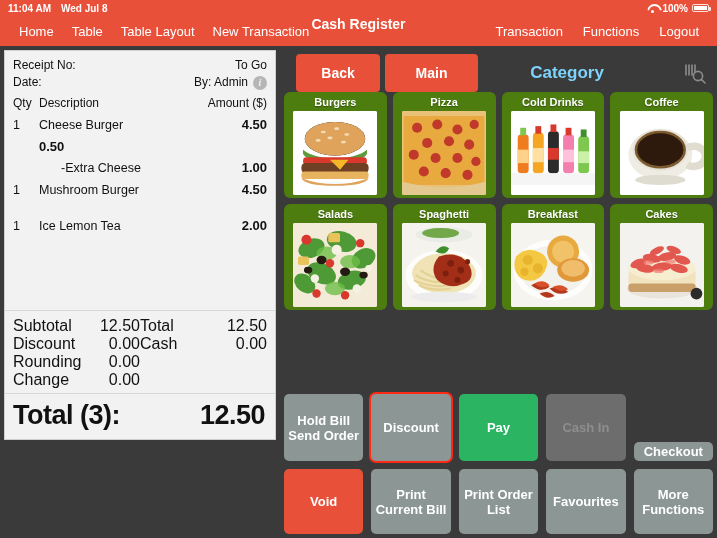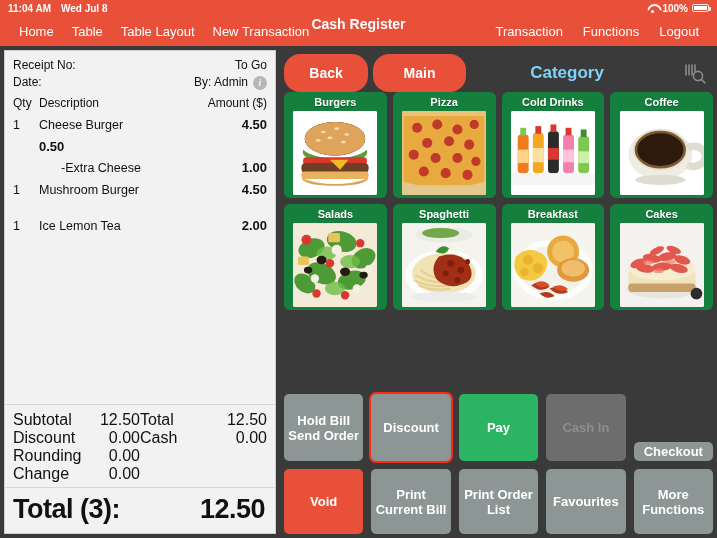--- a/index.html
+++ b/index.html
@@ -52,21 +52,21 @@
   .nav-item{ font-size:13px; color:#fff; padding:0 9px; white-space:nowrap; cursor:pointer; }
   .nav-title{
     position:absolute; left:0; right:0; text-align:center; font-size:14px;
     font-weight:bold; pointer-events:none;
   }
   .nav-right{ margin-left:auto; display:flex; align-items:center; padding-right:8px; }
   .nav-right .nav-item{ padding:0 10px; }
 
   
   .receipt{
-    position:absolute; left:4px; top:50px; width:272px; height:484px;
+    position:absolute; left:4px; top:50px; width:272px; height:390px;
     background:#f2f2f2; border:1px solid #cfcfcf;
     display:flex; flex-direction:column;
     color:#111;
   }
   .rc-head{ padding:6px 8px 2px 8px; font-size:12px; }
   .rc-row{ display:flex; justify-content:space-between; align-items:center; line-height:17px; }
   .rc-row .lbl{ color:#111; }
   .rc-row .val{ color:#111; display:flex; align-items:center; gap:5px; }
   .info-icon{
     display:inline-block; width:14px; height:14px; border-radius:50%;
@@ -105,43 +105,43 @@
     display:flex; justify-content:space-between; align-items:baseline;
   }
   .rc-grand .g-lbl{ font-size:27px; font-weight:bold; letter-spacing:-.5px; }
   .rc-grand .g-val{ font-size:27px; font-weight:bold; letter-spacing:-.5px; }
 
   
   .rightpane{ position:absolute; left:280px; top:46px; width:437px; height:492px; background:#3a3a3a; }
 
   .topbar{ position:absolute; left:0; top:4px; width:437px; height:42px; }
   .btn-red{
-    background:#e8503a; color:#fff; border:none; border-radius:16px;
-    font-size:14px; font-weight:bold; cursor:pointer; font-family:inherit;
+    background:#e8503a; color:#fff; border:none; border-radius:4px;
+    font-size:14px; font-weight:bold; cursor:pointer; font-family:inherit;margin-left:12px;
   }
   .btn-back{ position:absolute; left:4px; top:4px; width:84px; height:38px; }
   .btn-main{ position:absolute; left:93px; top:4px; width:93px; height:38px; }
   .cat-title{
     position:absolute; left:177px; top:4px; width:220px; height:38px;
     color:#7dd3fc; font-size:17px; font-weight:bold;
     display:flex; align-items:center; justify-content:center;
   }
   .scan-icon{
     position:absolute; right:10px; top:12px; width:24px; height:22px;
     opacity:.62;
   }
 
   
   .catgrid{
     position:absolute; left:4px; top:46px; width:429px; height:218px;
     display:grid; grid-template-columns:repeat(4,1fr); grid-template-rows:repeat(2,1fr);
     gap:6px;
   }
   .cat-tile{
-    background:#15803d; border-radius:6px; position:relative; cursor:pointer;
+    background:#4d7c0f; border-radius:6px; position:relative; cursor:pointer;
     display:flex; flex-direction:column; align-items:center; padding-top:3px;
     overflow:hidden;
   }
   .cat-label{
     color:#fff; font-size:11px; font-weight:bold; line-height:14px;
     text-shadow:0 1px 1px rgba(0,0,0,.35);
   }
   .cat-img{
     width:84px; height:84px; margin-top:2px; border-radius:2px;
     background:#fff; position:relative; overflow:hidden;

